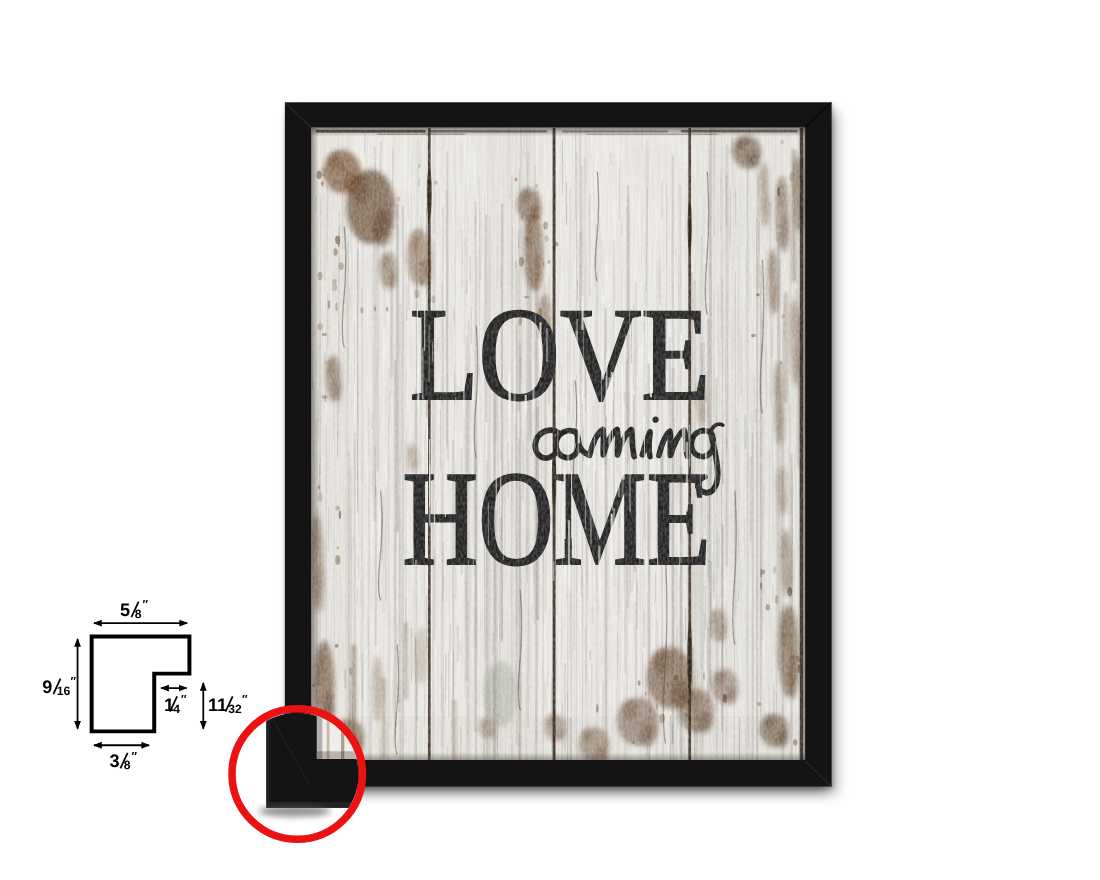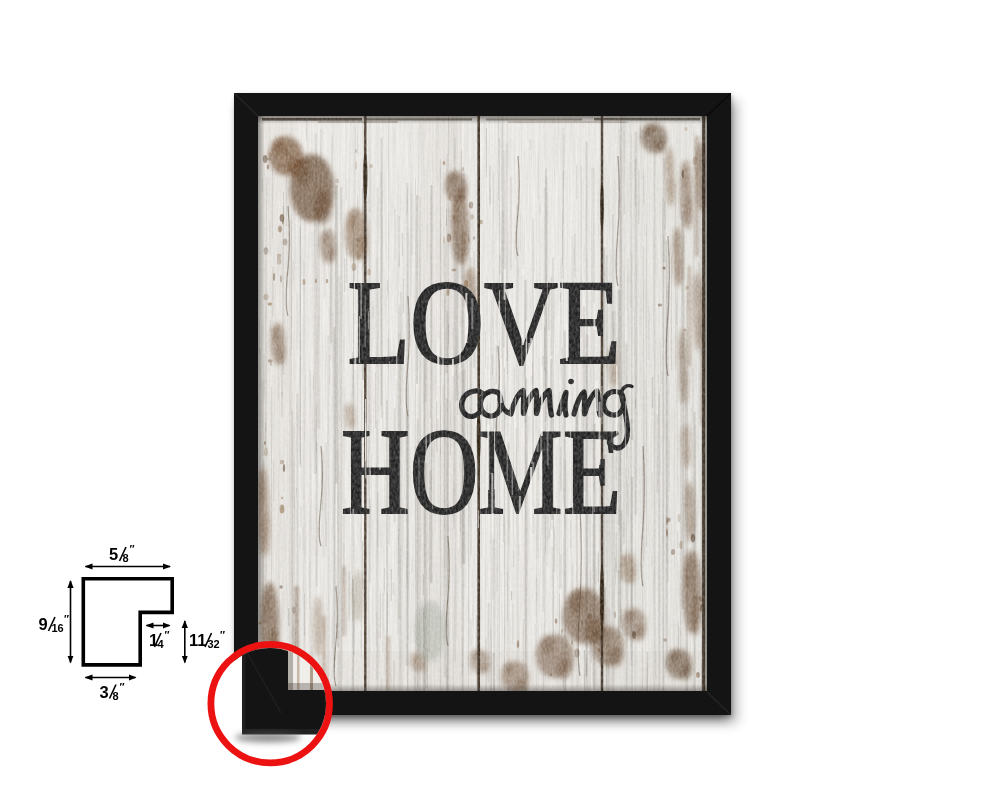--- a/index.html
+++ b/index.html
@@ -2,21 +2,21 @@
 <html><head>
 <meta charset="utf-8">
 <style>
  html,body{margin:0;padding:0;background:#fff;width:1000px;height:800px;overflow:hidden;
    font-family:"Liberation Sans",sans-serif;}
  .abs{position:absolute;}
 </style>
 </head>
 <body>
 
-<div class="abs" style="left:234px;top:93px;width:497px;height:622px;background:#141414;
+<div class="abs" style="left:259px;top:93px;width:497px;height:622px;background:#141414;
   box-shadow:6px 8px 11px rgba(0,0,0,0.30), 0 9px 9px -5px rgba(0,0,0,0.38), 1px 2px 4px rgba(0,0,0,0.25);">
 
   <svg class="abs" style="left:0;top:0" width="497" height="622" viewBox="0 0 497 622">
     <path d="M0,0 L24,23" stroke="#262626" stroke-width="1.4"></path>
     <path d="M497,0 L473,23" stroke="#090909" stroke-width="1.4"></path>
     <path d="M497,622 L473,599" stroke="#262626" stroke-width="1.4"></path>
   </svg>
 
   <div class="abs" style="left:24px;top:23px;width:449px;height:575px;"><svg width="449" height="575" viewBox="0 0 449 575">
 <defs>

